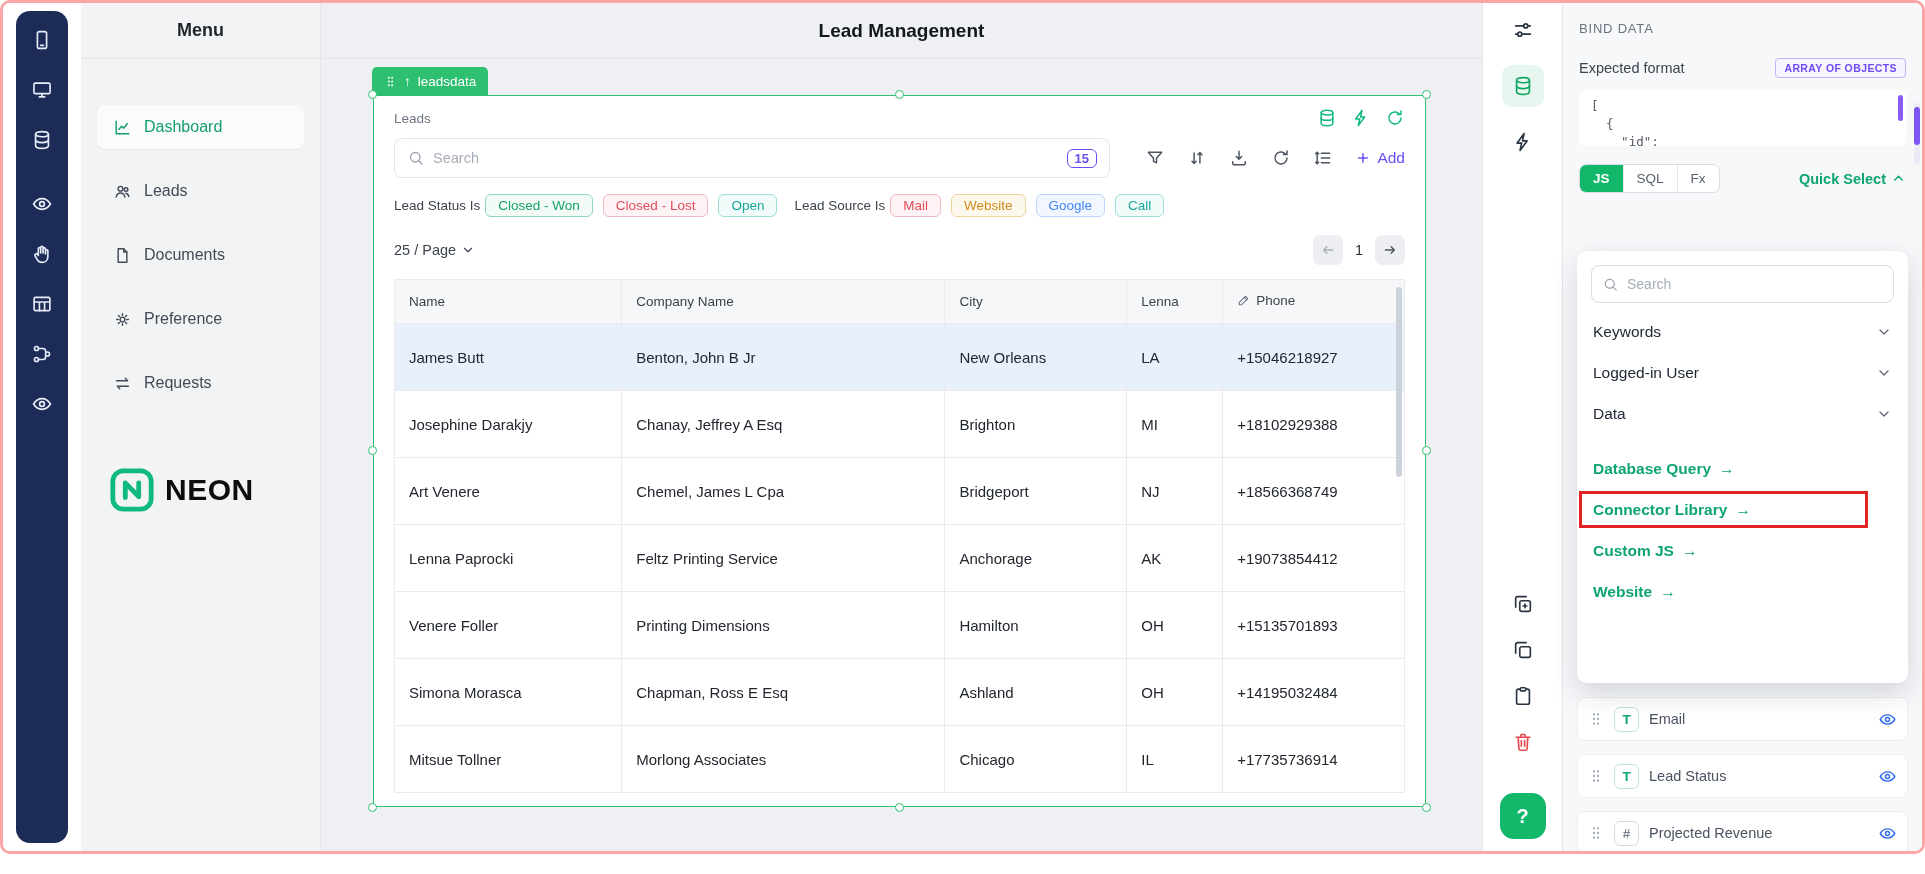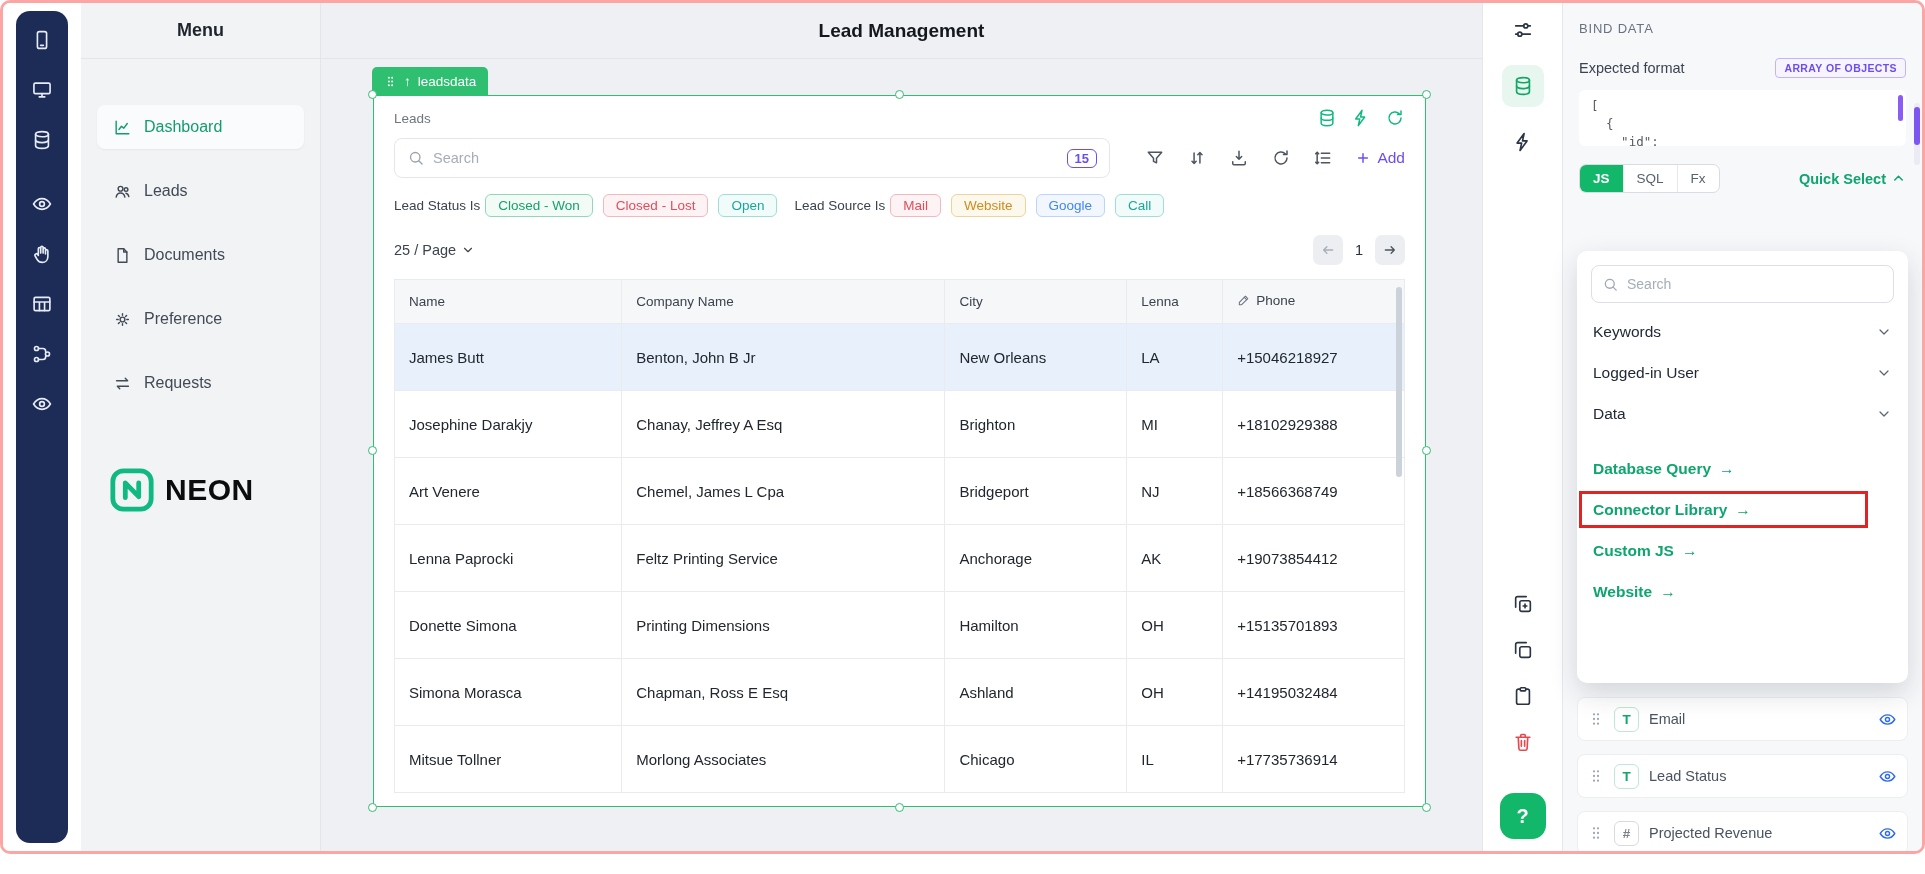--- a/index.html
+++ b/index.html
@@ -458,21 +458,21 @@
                     <td>+18566368749</td>
                   </tr>
                   <tr>
                     <td>Lenna Paprocki</td>
                     <td>Feltz Printing Service</td>
                     <td>Anchorage</td>
                     <td>AK</td>
                     <td>+19073854412</td>
                   </tr>
                   <tr>
-                    <td>Donette Simona</td>
+                    <td>Venere Foller</td>
                     <td>Printing Dimensions</td>
                     <td>Hamilton</td>
                     <td>OH</td>
                     <td>+15135701893</td>
                   </tr>
                   <tr>
                     <td>Simona Morasca</td>
                     <td>Chapman, Ross E Esq</td>
                     <td>Ashland</td>
                     <td>OH</td>

